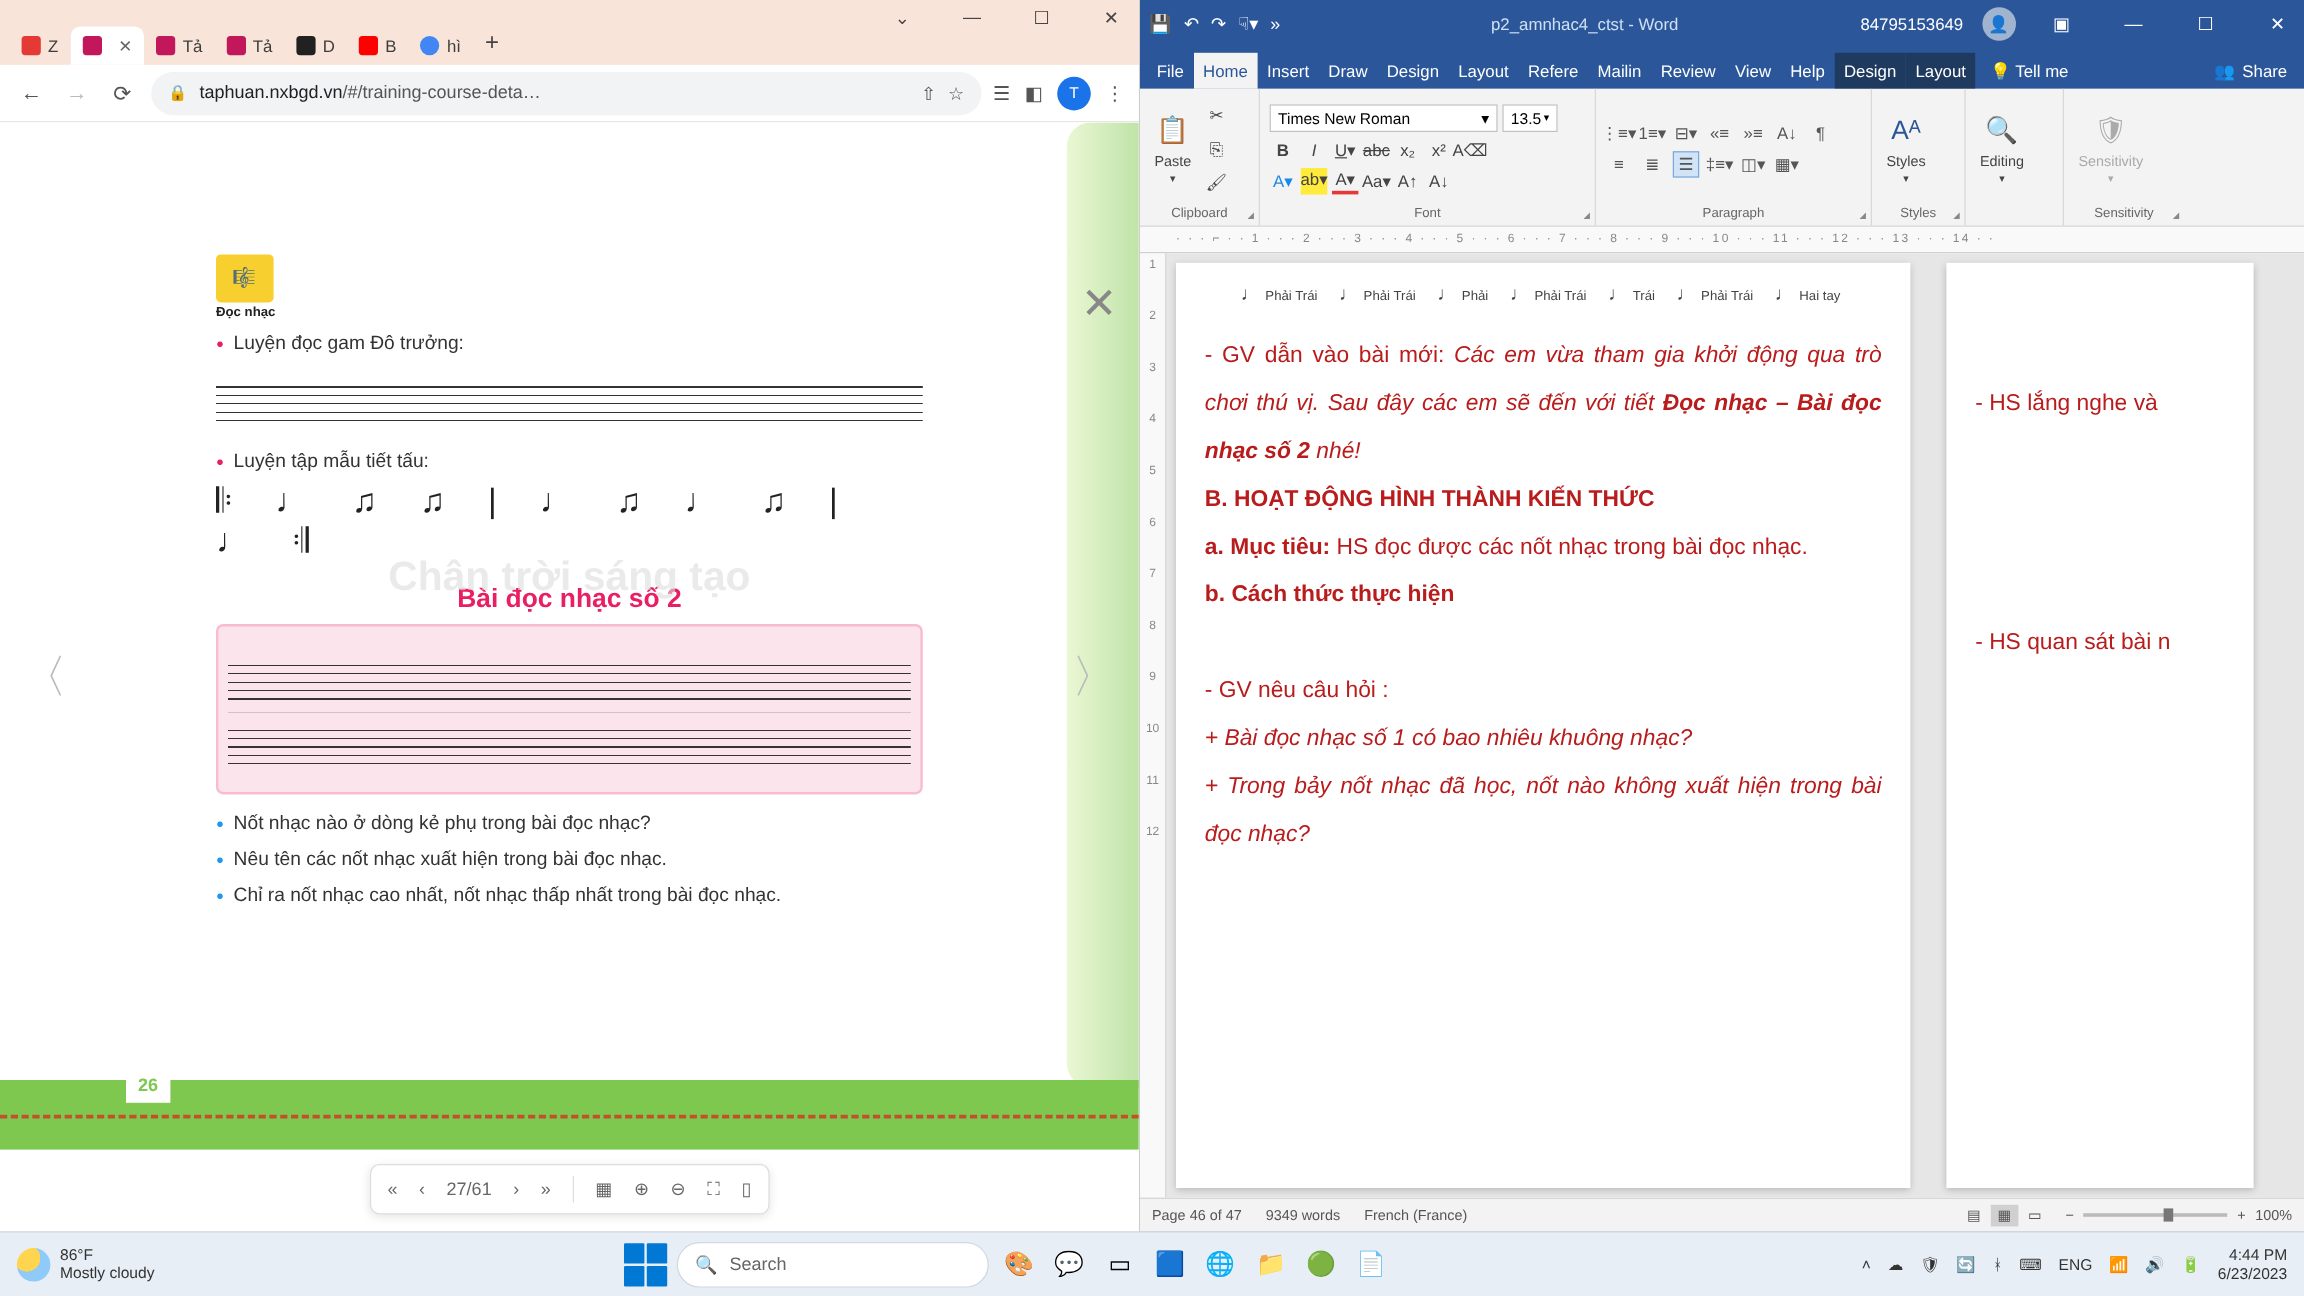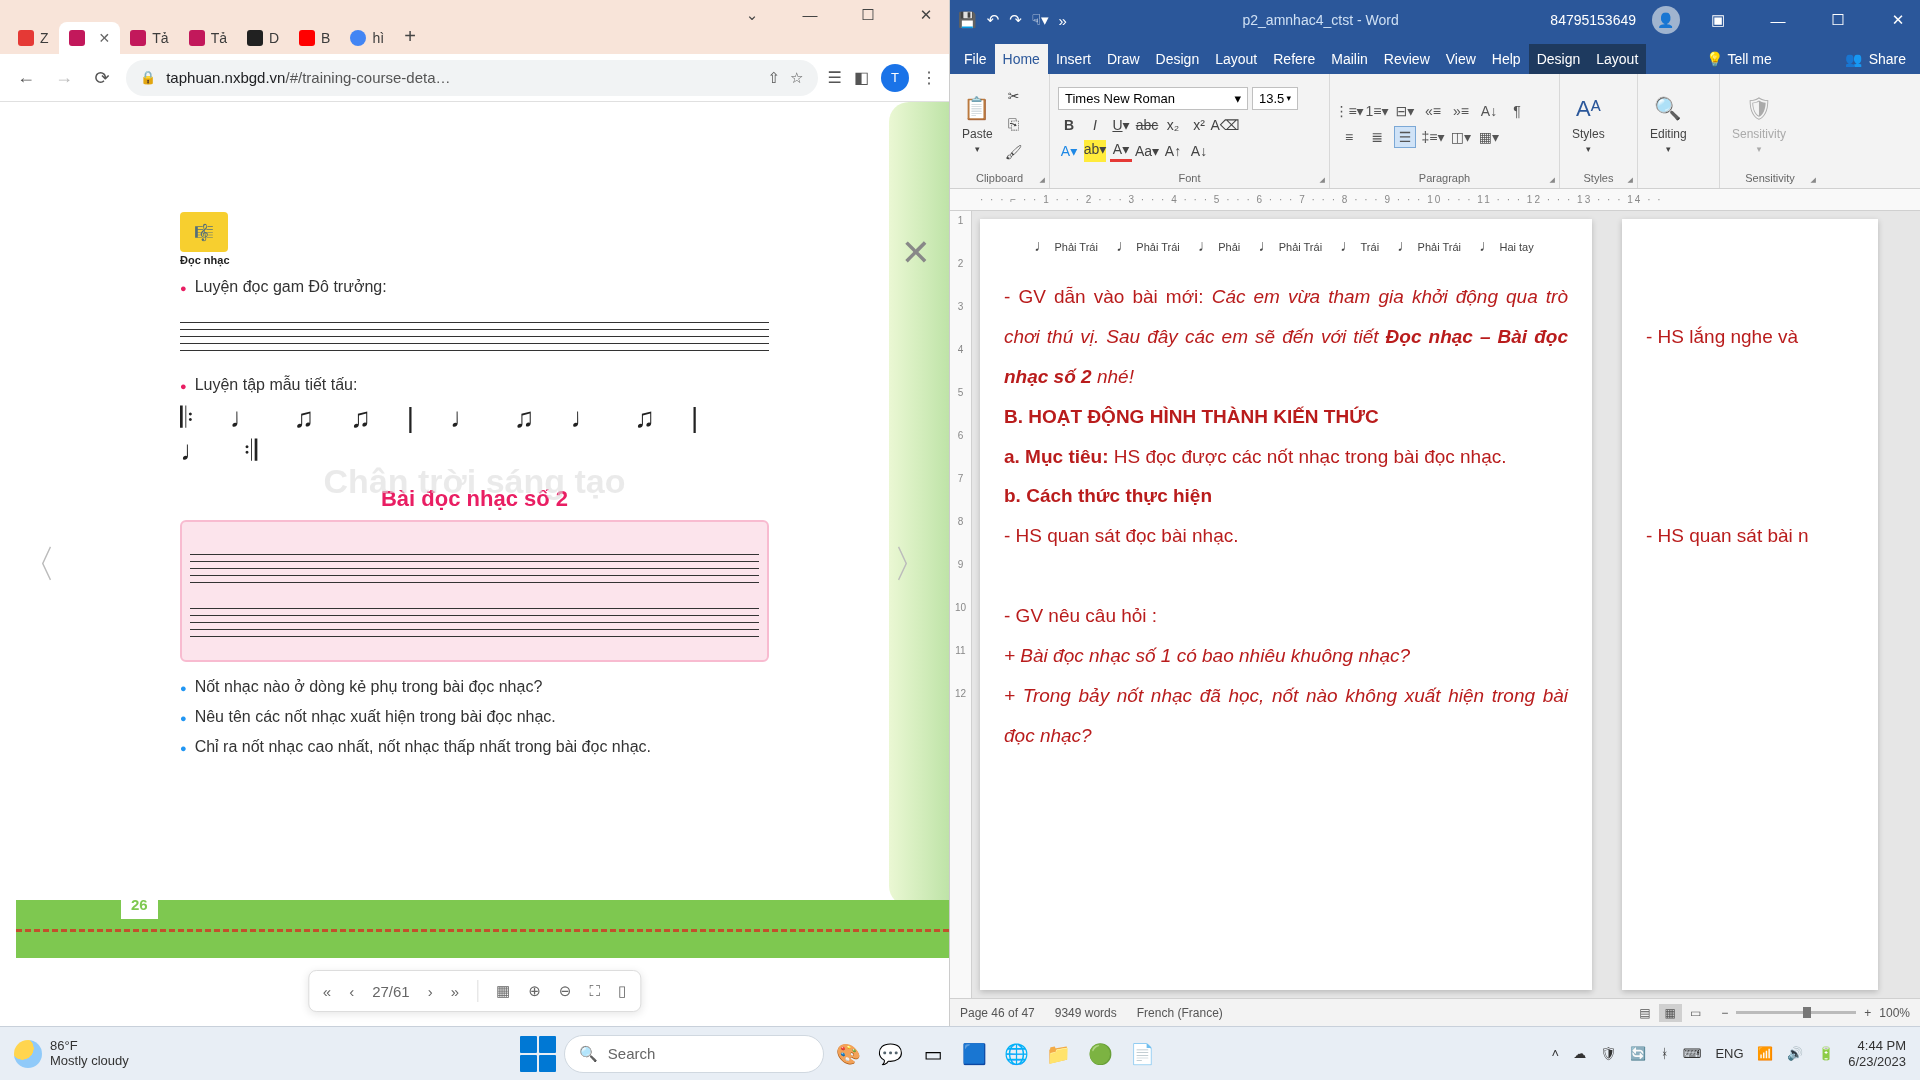--- a/index.html
+++ b/index.html
@@ -41,21 +41,21 @@
 .bullet-line { margin: 12px 0 6px 0; }
 .bullet-line::before { content: "●"; color: #e91e63; margin-right: 8px; font-size: 11px; vertical-align: middle; }
 .blue-bullet::before { color: #2196f3; }
 .staff { height: 56px; background: repeating-linear-gradient(to bottom, transparent 0 20px, #333 20px 21px, transparent 21px 27px, #333 27px 28px, transparent 28px 34px, #333 34px 35px, transparent 35px 41px, #333 41px 42px, transparent 42px 48px, #333 48px 49px); margin: 6px 0 18px 0; position: relative; }
 .rhythm-line { font-size: 28px; letter-spacing: 14px; margin: 8px 0 18px 0; color: #222; }
 .song-title { text-align: center; color: #e91e63; font-weight: bold; font-size: 22px; margin: 12px 0 8px 0; }
 .song-staff-box { border: 2px solid #f8bbd0; background: #fce4ec; border-radius: 6px; padding: 12px 8px; margin-bottom: 16px; }
 .song-staff-box .staff { background: repeating-linear-gradient(to bottom, transparent 0 14px, #333 14px 15px, transparent 15px 21px, #333 21px 22px, transparent 22px 28px, #333 28px 29px, transparent 29px 35px, #333 35px 36px, transparent 36px 42px, #333 42px 43px); height: 48px; margin: 6px 0; }
 .watermark { position: absolute; left: 50%; top: 360px; transform: translateX(-50%); font-size: 34px; font-weight: 600; color: #ddd; opacity: 0.6; pointer-events: none; }
 
-.page-num-bar { position: absolute; left: 16px; right: 0; bottom: 68px; height: 58px; background: #7ec850; }
+.page-num-bar { position: absolute; left: 0; right: 0; bottom: 68px; height: 58px; background: #7ec850; }
 .page-num-bar .dashline { position: absolute; left: 0; right: 0; top: 50%; border-top: 3px dashed #c2502c; }
 .page-tag { position: absolute; left: 105px; top: -10px; background: #fff; padding: 6px 10px; font-weight: bold; color: #7ec850; font-size: 15px; }
 
 .pdf-toolbar { position: absolute; bottom: 14px; left: 50%; transform: translateX(-50%); background: #fff; border: 1px solid #ddd; border-radius: 8px; box-shadow: 0 2px 8px rgba(0,0,0,0.1); height: 42px; display: flex; align-items: center; padding: 0 14px; gap: 18px; color: #666; font-size: 15px; }
 .pdf-toolbar .sep { width: 1px; height: 22px; background: #ddd; }
 
 
 .word-window { width: 970px; height: 100%; background: #fff; display: flex; flex-direction: column; }
 .word-title { height: 40px; background: #2b579a; display: flex; align-items: center; color: #fff; padding: 0 0 0 8px; font-size: 14px; gap: 6px; }
 .word-title .qat { display: flex; gap: 10px; align-items: center; margin-right: 24px; }
@@ -63,21 +63,21 @@
 .word-title .doc-name { flex: 1; text-align: center; color: #cfe0f4; }
 .word-title .acct { display: flex; gap: 16px; align-items: center; }
 .word-title .user-circle { width: 28px; height: 28px; background: #a0b4cf; border-radius: 50%; display: flex; align-items: center; justify-content: center; }
 .word-title .wcbtn { width: 44px; text-align: center; font-size: 15px; }
 
 .word-tabs { height: 34px; background: #2b579a; display: flex; align-items: flex-end; color: #fff; font-size: 14px; padding-left: 6px; }
 .word-tabs .wtab { padding: 7px 8px; cursor: pointer; }
 .word-tabs .wtab.active { background: #f3f3f3; color: #2b579a; }
 .word-tabs .wtab.dark { background: #1e3a5f; }
 .word-tabs .spacer { flex: 1; }
-.word-tabs .tell { padding: 7px 12px; margin-left: 48px; }
+.word-tabs .tell { padding: 7px 12px; }
 .word-tabs .share { padding: 7px 14px; display: flex; align-items: center; gap: 6px; }
 
 .ribbon { height: 115px; background: #f3f3f3; border-bottom: 1px solid #d0d0d0; display: flex; }
 .ribbon-group { border-right: 1px solid #d8d8d8; display: flex; flex-direction: column; padding: 4px 8px 2px 8px; }
 .ribbon-group .body { flex: 1; display: flex; align-items: center; gap: 6px; }
 .ribbon-group .label { font-size: 11px; color: #666; text-align: center; padding: 2px 0; position: relative; }
 .ribbon-group .label::after { content: "◢"; font-size: 7px; color: #888; position: absolute; right: -4px; bottom: 2px; }
 .big-btn { display: flex; flex-direction: column; align-items: center; gap: 3px; font-size: 12px; color: #444; padding: 2px 4px; }
 .big-btn .ico { width: 30px; height: 30px; display: flex; align-items: center; justify-content: center; font-size: 22px; }
 .font-box { display: flex; flex-direction: column; gap: 4px; }
@@ -415,21 +415,20 @@
               <span>Phải Trái</span>
               <span>Trái</span>
               <span>Phải Trái</span>
               <span>Hai tay</span>
           </div>
           <div class="doc-text" style="text-align:justify">
             <p><span>- GV dẫn vào bài mới: </span><em><span>Các em vừa tham gia khởi động qua trò chơi thú vị. Sau đây các em sẽ đến với tiết </span><strong>Đọc nhạc – Bài đọc nhạc số 2</strong><span> nhé!</span></em></p>
             <p><strong>B. HOẠT ĐỘNG HÌNH THÀNH KIẾN THỨC</strong></p>
             <p><strong>a. Mục tiêu: </strong><span>HS đọc được các nốt nhạc trong bài đọc nhạc.</span></p>
             <p><strong>b. Cách thức thực hiện</strong></p>
-            <p>- HS quan sát đọc bài nhạc.</p>
             <p>&nbsp;</p>
             <p>- GV nêu câu hỏi :</p>
             <p><em>+ Bài đọc nhạc số 1 có bao nhiêu khuông nhạc?</em></p>
             <p><em>+ Trong bảy nốt nhạc đã học, nốt nào không xuất hiện trong bài đọc nhạc?</em></p>
           </div>
         </div>
         <div class="doc-page p2">
           <div class="doc-text">
             <p style="height:40px"></p>
             <p>&nbsp;</p>

